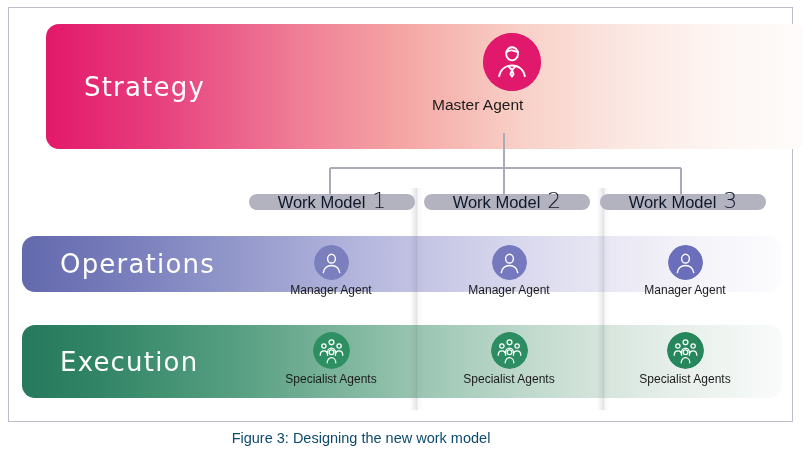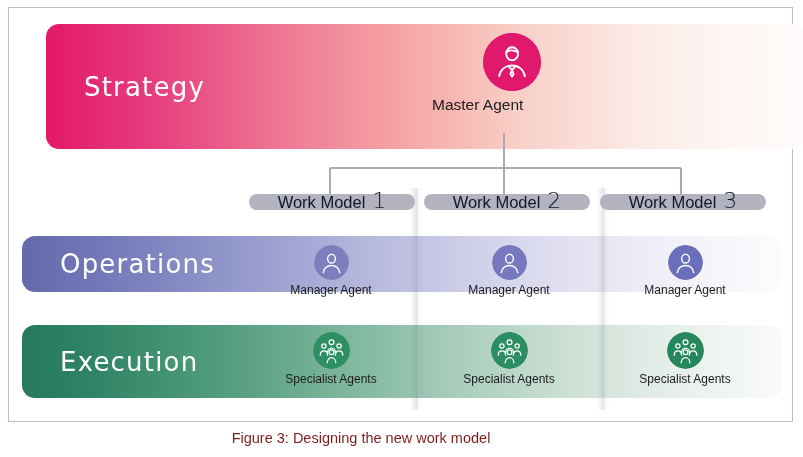--- a/index.html
+++ b/index.html
@@ -195,21 +195,21 @@
   #exe-node-3 { left: 597px; top: 332px; }
 
   
   #figure-caption {
     position: absolute;
     left: 0;
     top: 430px;
     width: 722px;
     text-align: center;
     font-size: 14.5px;
-    color: #7f1d1d;
+    color: #0c4a6e;
     font-family: "Liberation Sans", sans-serif;
   }
 </style>
 </head>
 <body>
 
 <div id="figure-root">
 
   <div class="frame"></div>
 

